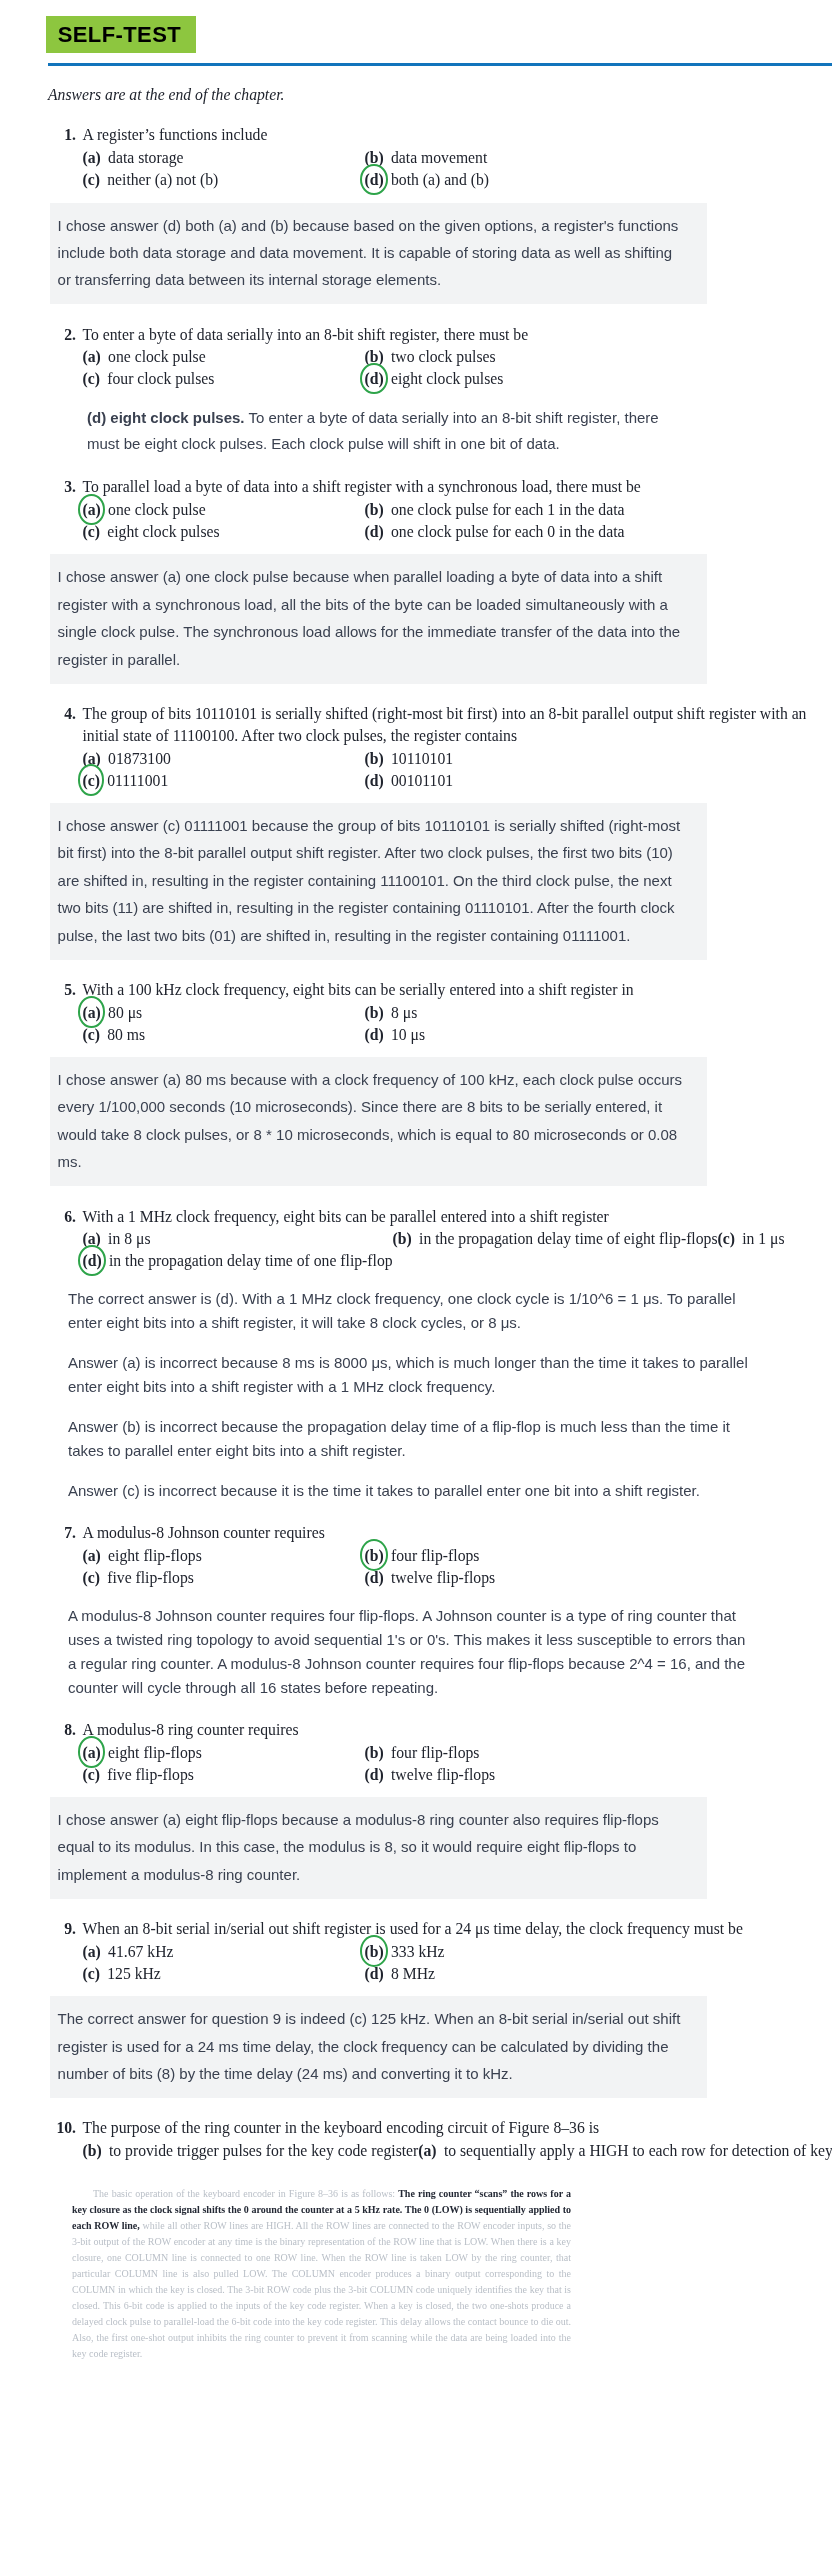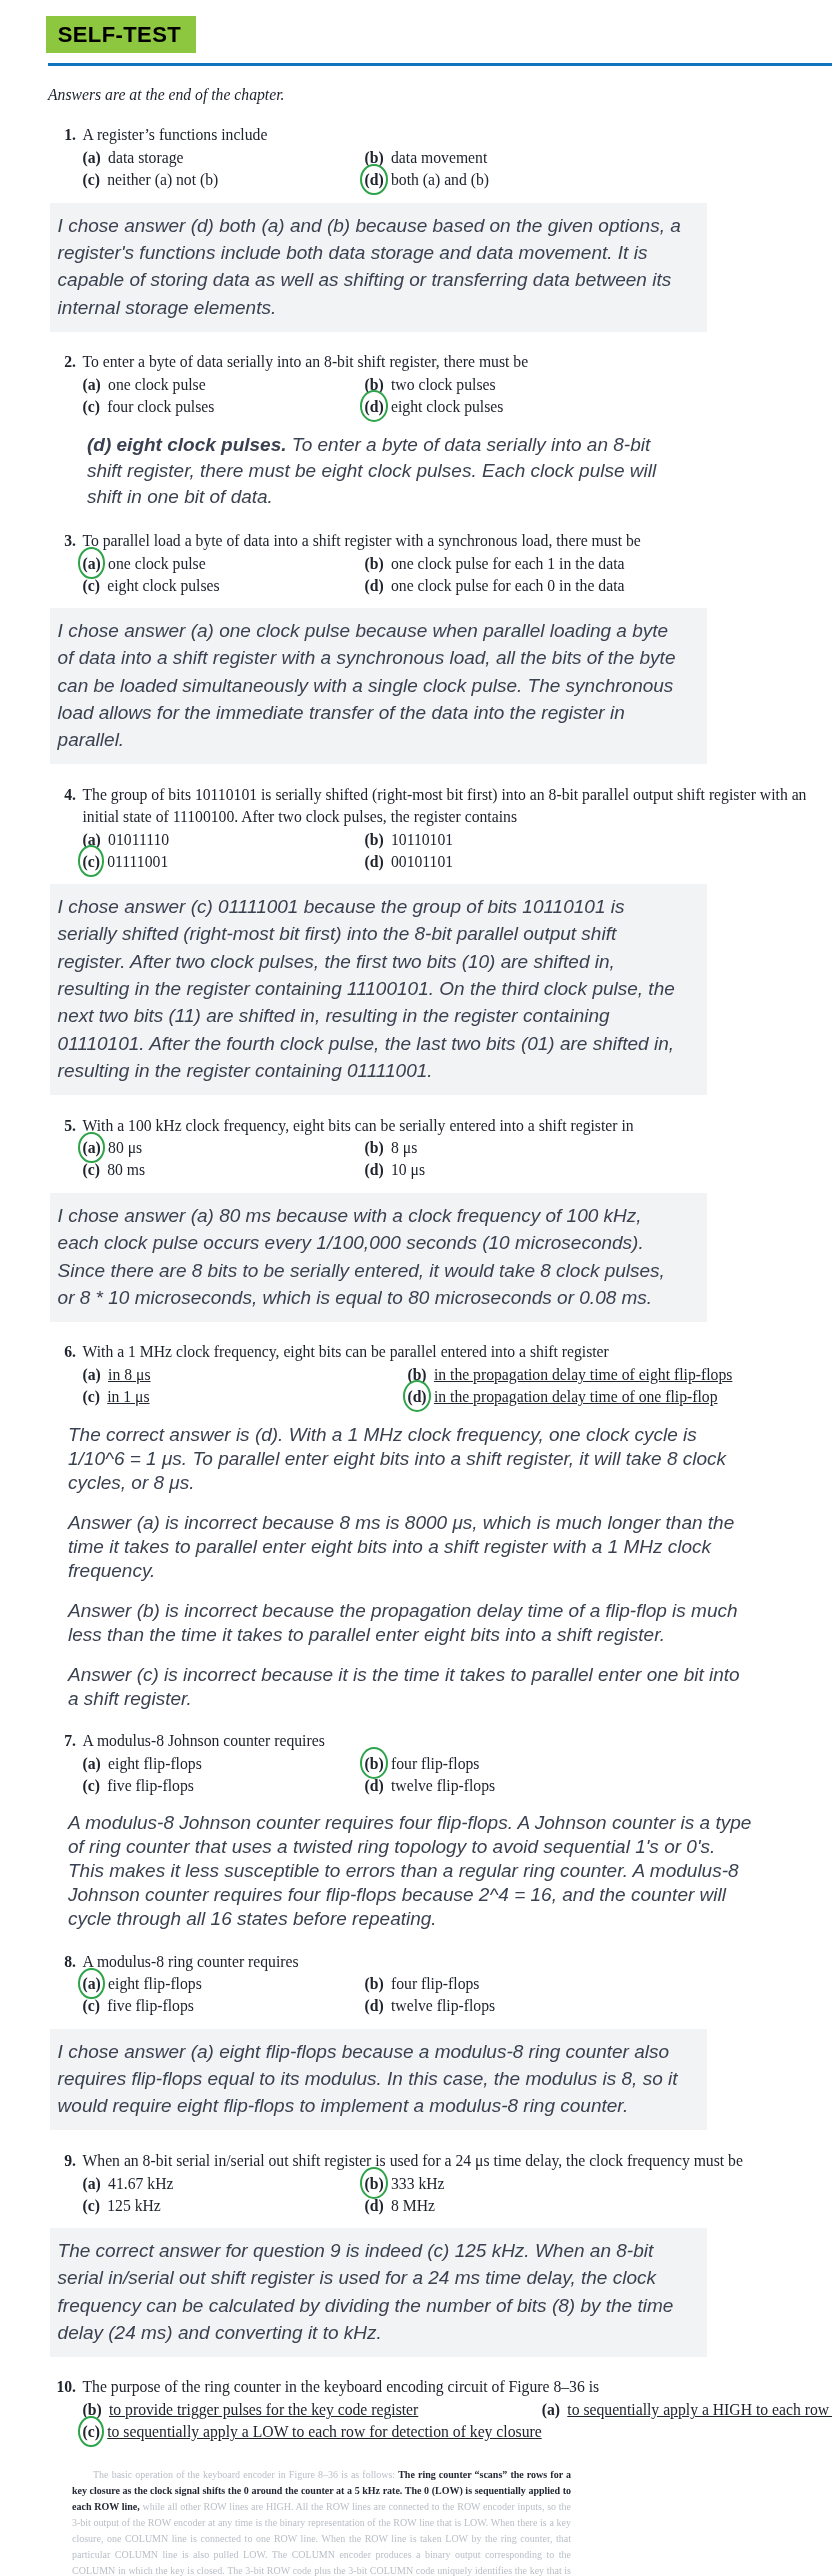--- a/index.html
+++ b/index.html
@@ -42,38 +42,37 @@
     font-size:15.7px;
     line-height:21px;
   }
   
   .q{display:flex;margin:19.4px 0 0 0;}
   .qnum{flex:none;width:28px;text-align:right;font-weight:bold;font-size:15.7px;line-height:22px;}
   .qgap{flex:none;width:6.5px;}
   .qbody{font-size:15.7px;line-height:22px;max-width:726px;}
   .opts{margin-top:0.8px;}
   .opts.cols-2{display:grid;grid-template-columns:282px 1fr;}
-  .opts.cols-1{display:grid;grid-template-columns:1fr 1fr;text-decoration:underline;}
+  .opts.cols-1{display:grid;grid-template-columns:1fr 1fr 1fr;}
   .opt{line-height:22px;white-space:nowrap;}
   .optlab{font-weight:bold;display:inline-block;position:relative;}
   .opttext{margin-left:7.3px;}
   .optlab.circled::after{
     content:'';
     position:absolute;
     left:-4.8px;right:-4px;top:-5.6px;bottom:-4px;
     border:2.8px solid var(--circle);
     border-radius:50%;
     pointer-events:none;
   }
   
   .expl{
     font-family:"Liberation Sans", sans-serif;
     color:var(--ink-sans);
-    font-size:19px;
-    font-style:italic;
+    font-size:15px;
   }
   .expl p{margin:0;}
   .expl .lead{font-weight:bold;}
   .expl.gray{
     background:var(--box-gray);
     margin:11.3px 0 0 1.6px;
     width:657px;
     box-sizing:border-box;
     padding:9px 21px 10.5px 8px;
     line-height:27.4px;
@@ -154,21 +153,21 @@
             <div class="opt"><span class="optlab">(d)</span><span class="opttext">one clock pulse for each 0 in the data</span></div>
           </div></div>
       </div>
       <div class="expl gray">
         <p>I chose answer (a) one clock pulse because when parallel loading a byte of data into a shift register with a synchronous load, all the bits of the byte can be loaded simultaneously with a single clock pulse. The synchronous load allows for the immediate transfer of the data into the register in parallel.</p>
       </div>
       <div class="q">
         <span class="qnum">4.</span>
         <span class="qgap"></span>
         <div class="qbody"><span>The group of bits 10110101 is serially shifted (right-most bit first) into an 8-bit parallel output shift register with an initial state of 11100100. After two clock pulses, the register contains</span><div class="opts cols-2">
-            <div class="opt"><span class="optlab">(a)</span><span class="opttext">01011110</span></div>
+            <div class="opt"><span class="optlab">(a)</span><span class="opttext">01873100</span></div>
             <div class="opt"><span class="optlab">(b)</span><span class="opttext">10110101</span></div>
             <div class="opt"><span class="optlab circled">(c)</span><span class="opttext">01111001</span></div>
             <div class="opt"><span class="optlab">(d)</span><span class="opttext">00101101</span></div>
           </div></div>
       </div>
       <div class="expl gray">
         <p>I chose answer (c) 01111001 because the group of bits 10110101 is serially shifted (right-most bit first) into the 8-bit parallel output shift register. After two clock pulses, the first two bits (10) are shifted in, resulting in the register containing 11100101. On the third clock pulse, the next two bits (11) are shifted in, resulting in the register containing 01110101. After the fourth clock pulse, the last two bits (01) are shifted in, resulting in the register containing 01111001.</p>
       </div>
       <div class="q">
         <span class="qnum">5.</span>

